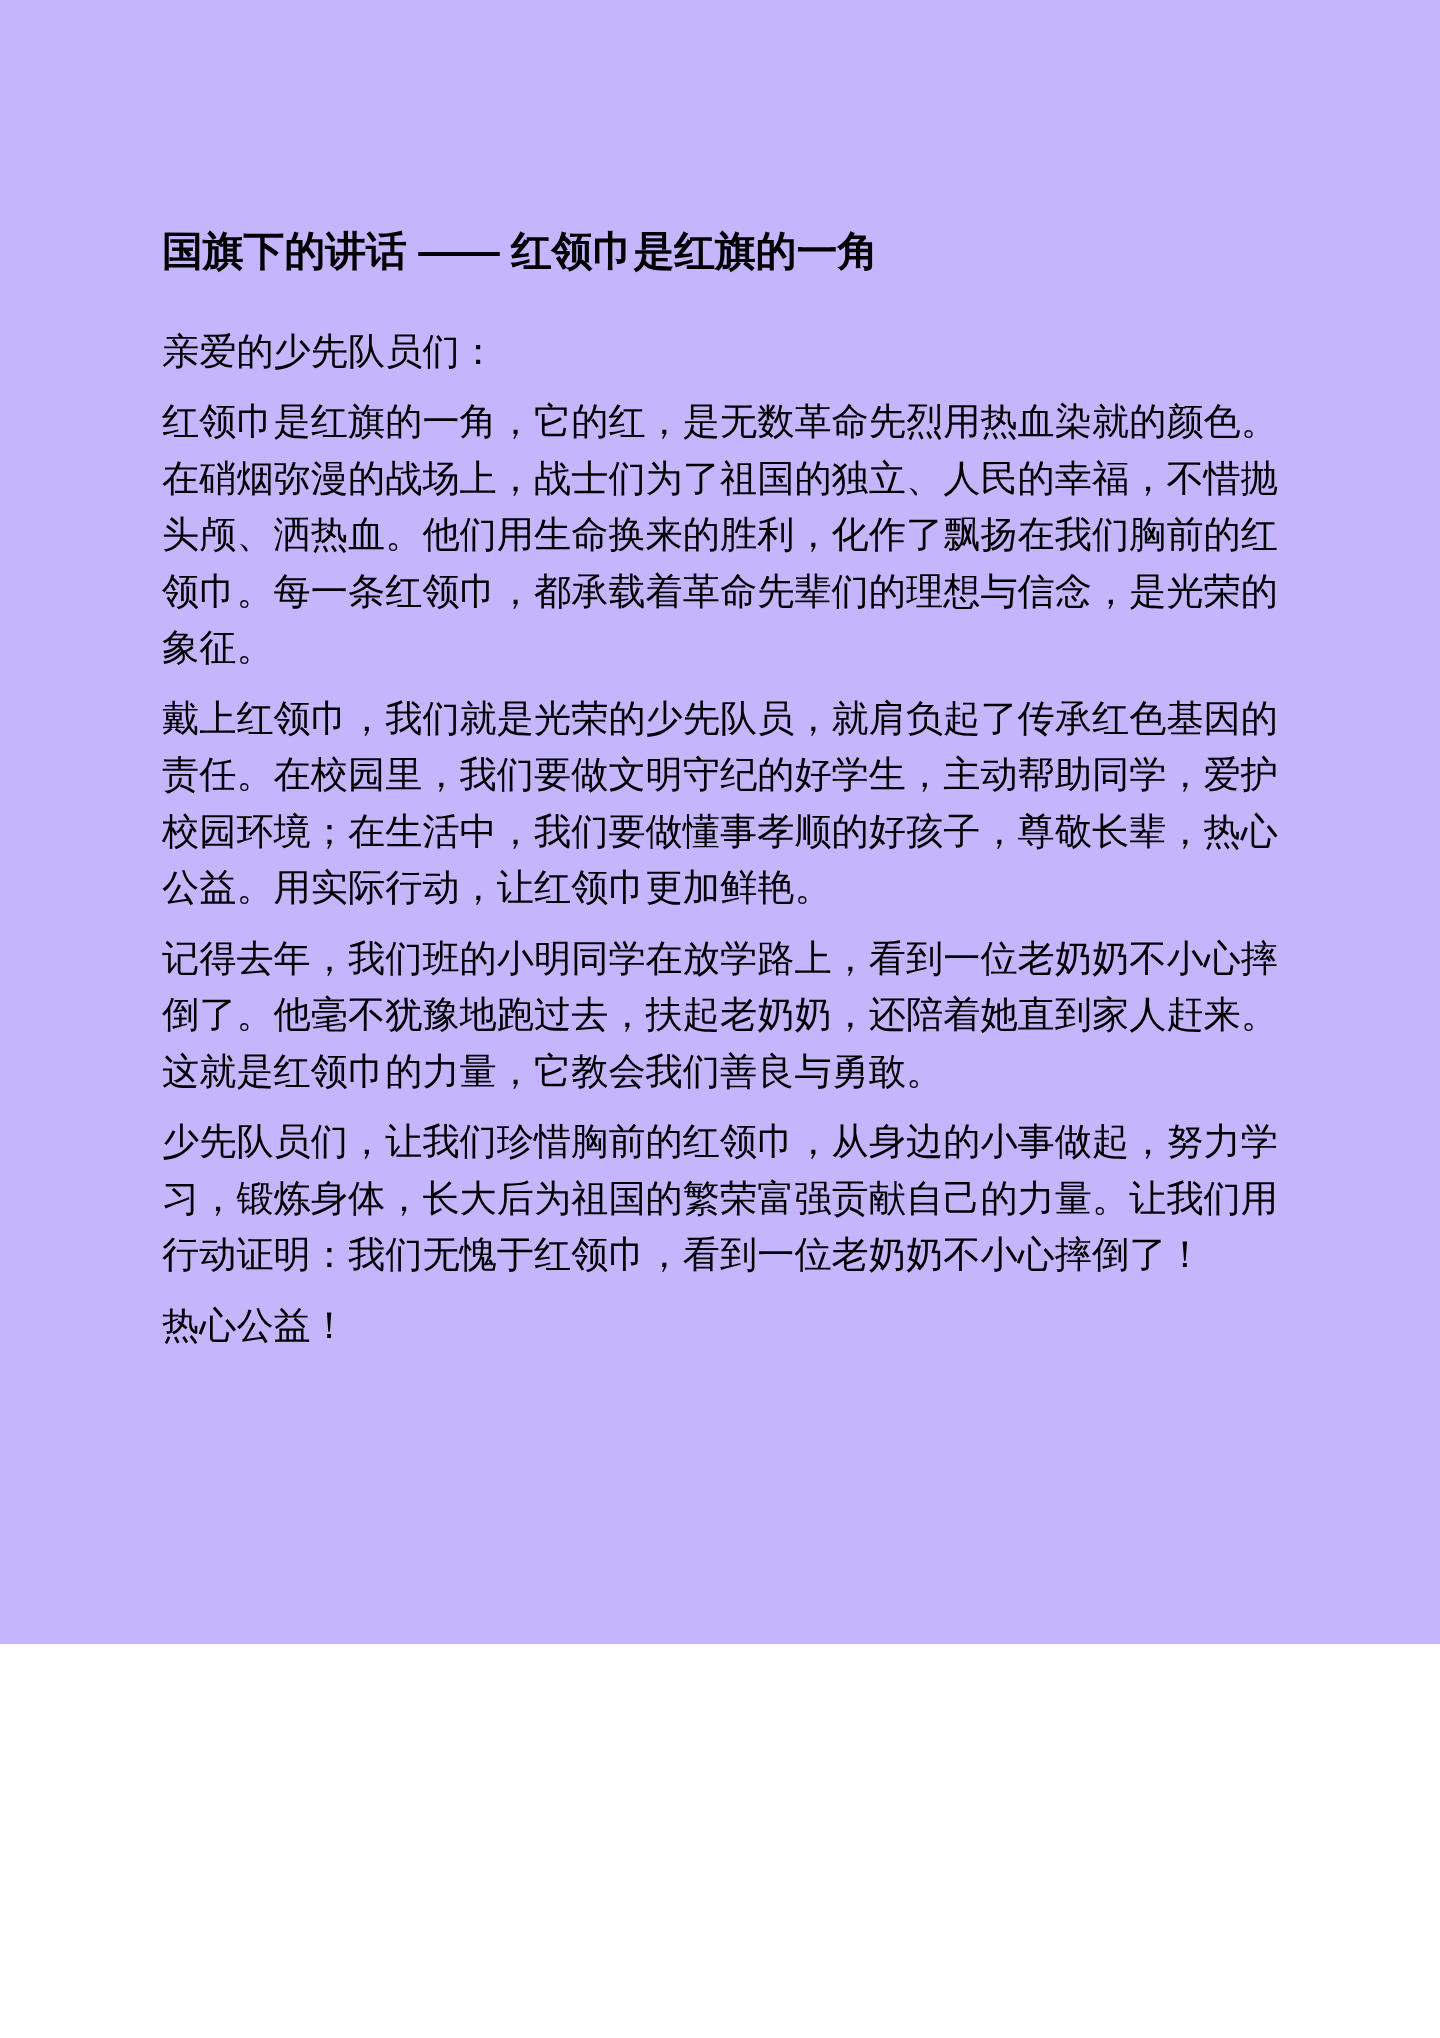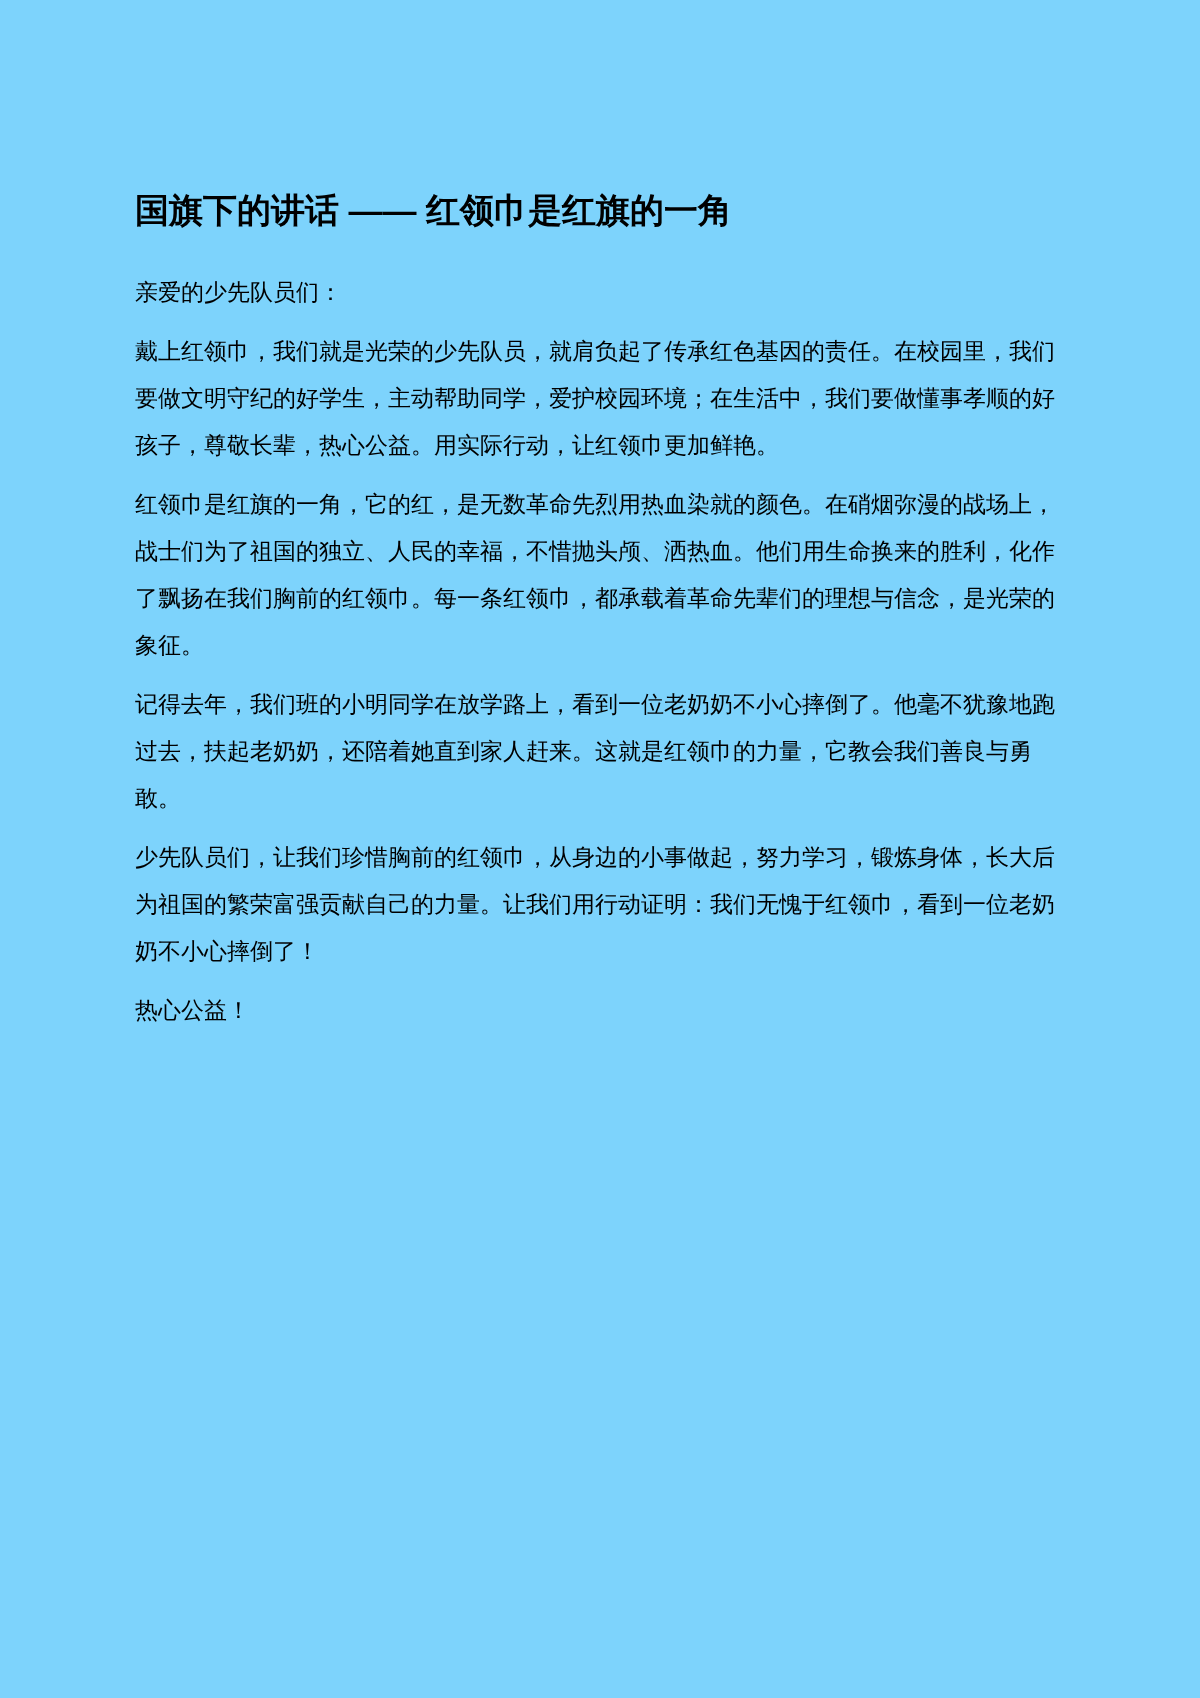--- a/index.html
+++ b/index.html
@@ -3,58 +3,58 @@
 <meta charset="utf-8">
 <style>
   html, body {
     margin: 0;
     padding: 0;
     background: #ffffff;
   }
   .page {
     position: relative;
     width: 1200px;
-    height: 1698px;
-    background: #7dd3fc;
+    height: 1370px;
+    background: #c4b5fd;
     box-sizing: border-box;
     padding: 188px 135px 0 135px;
     color: #000000;
     font-family: "Liberation Sans", "DejaVu Sans", sans-serif;
     overflow: hidden;
   }
   .doc-title {
     margin: 0 0 37px 0;
     font-size: 34px;
     line-height: 44px;
     font-weight: 700;
     color: #000000;
     white-space: nowrap;
   }
   .doc-body p {
     margin: 0 0 12px 0;
-    font-size: 23px;
+    font-size: 31px;
     line-height: 47px;
     font-weight: 400;
     text-align: left;
     color: #000000;
   }
 </style>
 </head>
 <body>
 
 <div class="page">
   <h1 class="doc-title">国旗下的讲话 —— 红领巾是红旗的一角</h1>
 
   <div class="doc-body">
     <p>亲爱的少先队员们：</p>
 
 
+    <p>红领巾是红旗的一角，它的红，是无数革命先烈用热血染就的颜色。在硝烟弥漫的战场上，战士们为了祖国的独立、人民的幸福，不惜抛头颅、洒热血。他们用生命换来的胜利，化作了飘扬在我们胸前的红领巾。每一条红领巾，都承载着革命先辈们的理想与信念，是光荣的象征。</p>
+
     <p>戴上红领巾，我们就是光荣的少先队员，就肩负起了传承红色基因的责任。在校园里，我们要做文明守纪的好学生，主动帮助同学，爱护校园环境；在生活中，我们要做懂事孝顺的好孩子，尊敬长辈，热心公益。用实际行动，让红领巾更加鲜艳。</p>
-
-    <p>红领巾是红旗的一角，它的红，是无数革命先烈用热血染就的颜色。在硝烟弥漫的战场上，战士们为了祖国的独立、人民的幸福，不惜抛头颅、洒热血。他们用生命换来的胜利，化作了飘扬在我们胸前的红领巾。每一条红领巾，都承载着革命先辈们的理想与信念，是光荣的象征。</p>
 
     <p>记得去年，我们班的小明同学在放学路上，看到一位老奶奶不小心摔倒了。他毫不犹豫地跑过去，扶起老奶奶，还陪着她直到家人赶来。这就是红领巾的力量，它教会我们善良与勇敢。</p>
 
     <p>少先队员们，让我们珍惜胸前的红领巾，从身边的小事做起，努力学习，锻炼身体，长大后为祖国的繁荣富强贡献自己的力量。让我们用行动证明：我们无愧于红领巾，看到一位老奶奶不小心摔倒了！</p>
 
     <p>热心公益！</p>
   </div>
 </div>
 
 </body></html>

